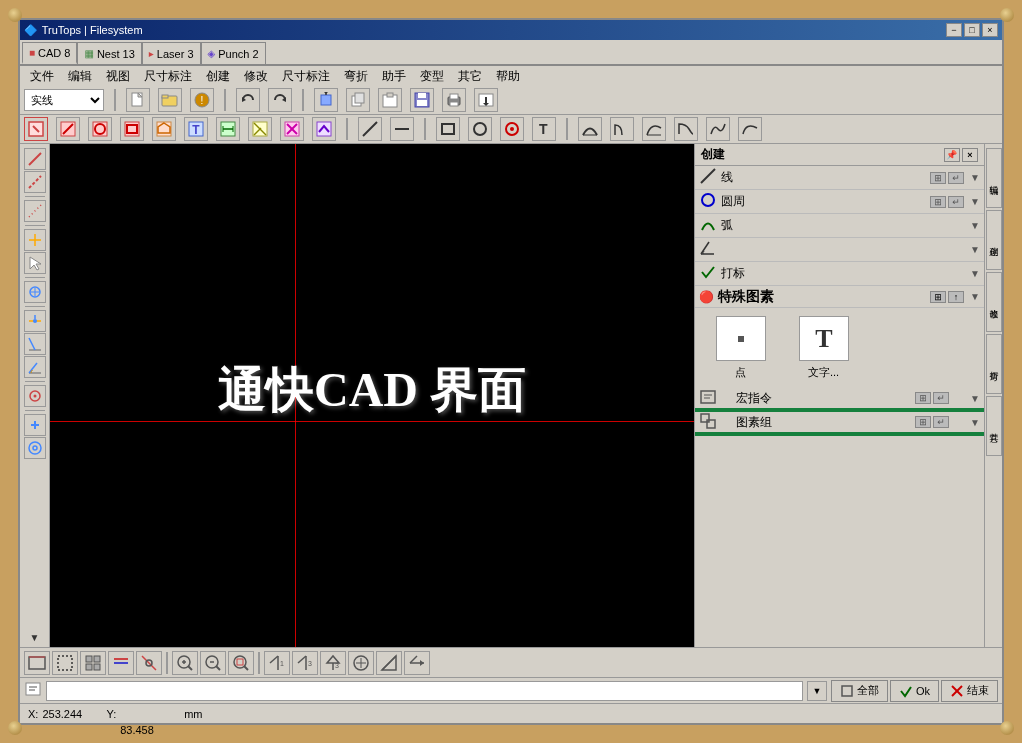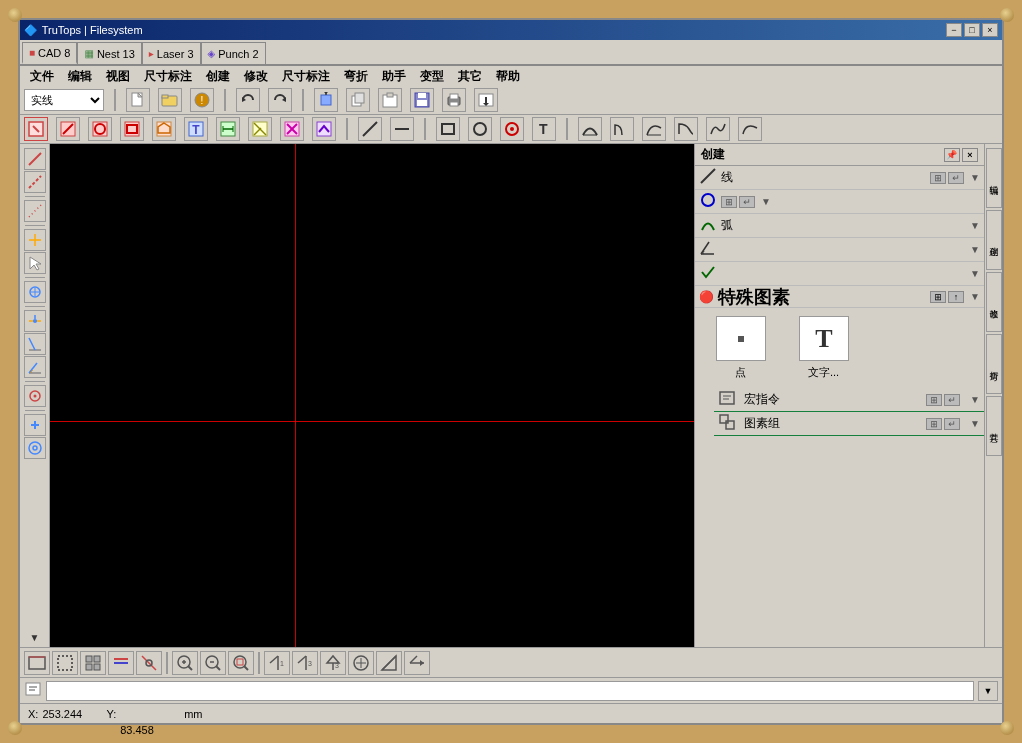--- a/index.html
+++ b/index.html
@@ -95,21 +95,20 @@
       display: flex;
       align-items: center;
       padding: 0 4px;
       gap: 2px;
       font-size: 12px;
     }
     .menu-item {
       padding: 4px 6px;
       cursor: pointer;
       white-space: nowrap;
-      font-weight: bold;
     }
     .toolbar-row {
       display: flex;
       align-items: center;
       padding: 2px 4px;
       gap: 8px;
       background: #d4d0c8;
       border-bottom: 1px solid #999;
       flex-wrap: wrap;
     }
@@ -272,21 +271,21 @@
       padding: 0 4px;
       border-bottom: 1px solid #bbb;
       gap: 4px;
       background: #d4d0c8;
     }
     .special-title-icon {
       color: #cc4444;
       font-size: 12px;
     }
     .special-title-text {
-      font-size: 18px;
+      font-size: 14px;
       font-weight: bold;
       flex: 1;
     }
     .special-grid {
       display: flex;
       flex-wrap: wrap;
       gap: 8px;
       padding: 8px;
     }
     .special-item {
@@ -305,24 +304,23 @@
     }
     .special-item-label {
       font-size: 11px;
       text-align: center;
     }
     .panel-collapsed-item {
       display: flex;
       align-items: center;
       height: 24px;
       padding: 0 4px;
-      border-bottom: 1px solid #15803d;
-      gap: 8px;
-      cursor: pointer;
-      margin-left: 19px;
+      border-bottom: 4px solid #15803d;
+      gap: 19px;
+      cursor: pointer;
     }
     .right-side-tabs {
       width: 18px;
       background: #d4d0c8;
       border-left: 1px solid #999;
       display: flex;
       flex-direction: column;
       align-items: center;
       padding-top: 4px;
       gap: 0;
@@ -772,20 +770,21 @@
               <circle cx="8" cy="8" r="6" fill="none" stroke="#4488ff" stroke-width="1.5"></circle>
               <circle cx="8" cy="8" r="2" fill="none" stroke="#4488ff" stroke-width="1.5"></circle>
             </svg>
         </div>
         <div style="margin-top:auto; font-size:10px; cursor:pointer; color:#333;">▼</div>
       </div>
 
       <div class="canvas-area">
         <div class="crosshair-v"></div>
         <div class="crosshair-h"></div>
+        <div class="canvas-text-main">通快CAD 界面</div>
       </div>
 
       <div class="right-panel">
         <div class="right-panel-title">
           <span>创建</span>
           <div style="display:flex;gap:2px;">
             <div class="panel-close-btn">📌</div>
             <div class="panel-close-btn">×</div>
           </div>
         </div>
@@ -803,20 +802,21 @@
           </div>
           <span style="font-size:10px;color:#555;margin-left:2px;">▼</span>
         </div>
 
         <div class="panel-item">
           <span>
             <svg width="18" height="18">
                 <circle cx="9" cy="9" r="6" fill="none" stroke="#0000cc" stroke-width="2"></circle>
               </svg>
           </span>
+          <span class="panel-item-label">圆周</span>
           <div class="panel-item-shortcut">
             <span class="shortcut-key">⊞</span>
             <span class="shortcut-key">↵</span>
           </div>
           <span style="font-size:10px;color:#555;margin-left:2px;">▼</span>
         </div>
 
         <div class="panel-item">
           <span>
             <svg width="18" height="18">
@@ -837,20 +837,21 @@
           </span>
           <span style="font-size:10px;color:#555;margin-left:auto;">▼</span>
         </div>
 
         <div class="panel-item">
           <span>
             <svg width="18" height="18">
                 <polyline points="3,9 7,14 15,4" fill="none" stroke="#006600" stroke-width="2"></polyline>
               </svg>
           </span>
+          <span class="panel-item-label">打标</span>
           <span style="font-size:10px;color:#555;margin-left:auto;">▼</span>
         </div>
 
         <div class="special-title-row">
           <span class="special-title-icon">🔴</span>
           <span class="special-title-text">特殊图素</span>
           <div style="display:flex;gap:2px;">
             <span class="shortcut-key">⊞</span>
             <span class="shortcut-key">↑</span>
           </div>
@@ -1024,20 +1025,41 @@
     <div class="command-input-row">
       <span>
         <svg width="18" height="18">
             <rect x="2" y="3" width="14" height="12" fill="white" stroke="#888" stroke-width="1"></rect>
             <line x1="5" y1="7" x2="13" y2="7" stroke="#555" stroke-width="1"></line>
             <line x1="5" y1="10" x2="11" y2="10" stroke="#555" stroke-width="1"></line>
           </svg>
       </span>
       <input class="command-input" type="text" value="" style="">
       <div class="cmd-dropdown">▼</div>
+      <div class="cmd-btn-group">
+        <button class="cmd-btn">
+          <svg width="14" height="14">
+              <rect x="2" y="2" width="10" height="10" fill="none" stroke="#555" stroke-width="1.5"></rect>
+            </svg>
+          <span>全部</span>
+        </button>
+        <button class="cmd-btn">
+          <svg width="14" height="14">
+              <polyline points="2,7 6,12 12,3" fill="none" stroke="#006600" stroke-width="2"></polyline>
+            </svg>
+          <span>Ok</span>
+        </button>
+        <button class="cmd-btn">
+          <svg width="14" height="14">
+              <line x1="2" y1="2" x2="12" y2="12" stroke="#cc0000" stroke-width="2"></line>
+              <line x1="12" y1="2" x2="2" y2="12" stroke="#cc0000" stroke-width="2"></line>
+            </svg>
+          <span>结束</span>
+        </button>
+      </div>
     </div>
 
     <div class="status-bar">
       <span>X:</span>
       <span style="min-width:60px;">253.244</span>
       <span>Y:</span>
       <span style="min-width:60px;margin-top:32px;">83.458</span>
       <span>mm</span>
     </div>
 

